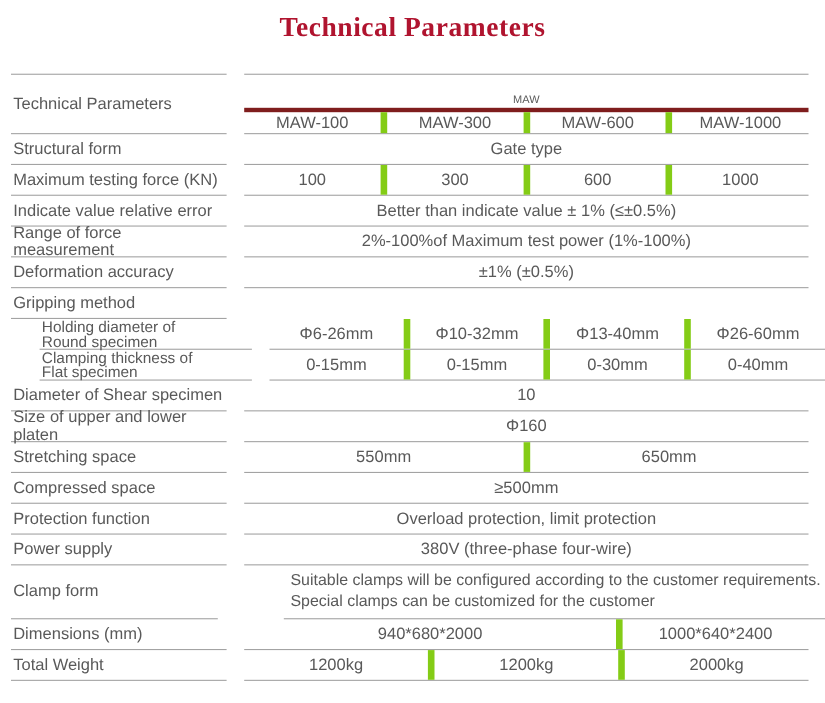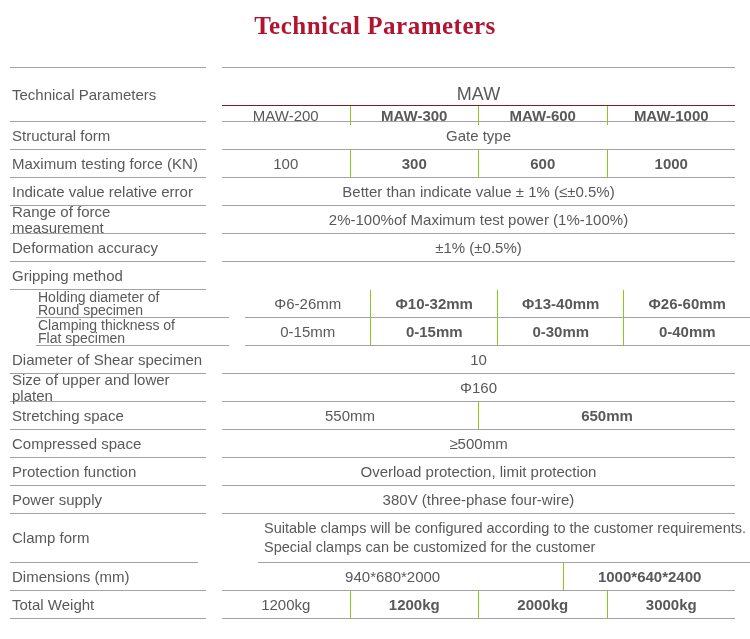--- a/index.html
+++ b/index.html
@@ -60,52 +60,52 @@
   .cell {
     flex: 1;
     display: flex;
     align-items: center;
     justify-content: center;
     font-size: 15px;
     white-space: pre-line;
     text-align: center;
     line-height: 19px;
   }
-  .cell + .cell { border-left: 1px solid #84cc16; font-weight: bold; }
+  .cell + .cell { border-left: 6px solid #84cc16; }
   .cell.s2 { flex: 2; }
   .cell.s4 { flex: 4; }
   .cell.left { justify-content: flex-start; text-align: left; padding-left: 6px; font-size: 14.5px; }
 
   .header-cells { flex-direction: column; }
   .hgroup {
     box-sizing: border-box;
     height: 29px;
-    border-bottom: 1px solid #7f1d1d;
+    border-bottom: 4px solid #7f1d1d;
     display: flex; align-items: center; justify-content: center;
-    font-size: 18px;
+    font-size: 10px;
     margin-top: 16px;
   }
   .models { height: 25px; display: flex; }
   .models .cell { font-size: 15px; }
 </style>
 </head>
 <body>
 
 <div class="page">
 
   <div class="title">Technical Parameters</div>
 
   <div class="spec-table">
 
     <div class="row row-head">
       <div class="label">Technical Parameters</div>
       <div class="cells header-cells">
         <div class="hgroup">MAW</div>
         <div class="models">
-          <div class="cell">MAW-200</div>
+          <div class="cell">MAW-100</div>
           <div class="cell">MAW-300</div>
           <div class="cell">MAW-600</div>
           <div class="cell">MAW-1000</div>
         </div>
       </div>
     </div>
 
     <div class="row row-std">
       <div class="label">Structural form</div>
       <div class="cells">
@@ -228,18 +228,17 @@
         <div class="cell">1000*640*2400</div>
       </div>
     </div>
 
     <div class="row row-std">
       <div class="label">Total Weight</div>
       <div class="cells">
         <div class="cell">1200kg</div>
         <div class="cell">1200kg</div>
         <div class="cell">2000kg</div>
-        <div class="cell">3000kg</div>
       </div>
     </div>
 
   </div>
 </div>
 
 </body></html>

